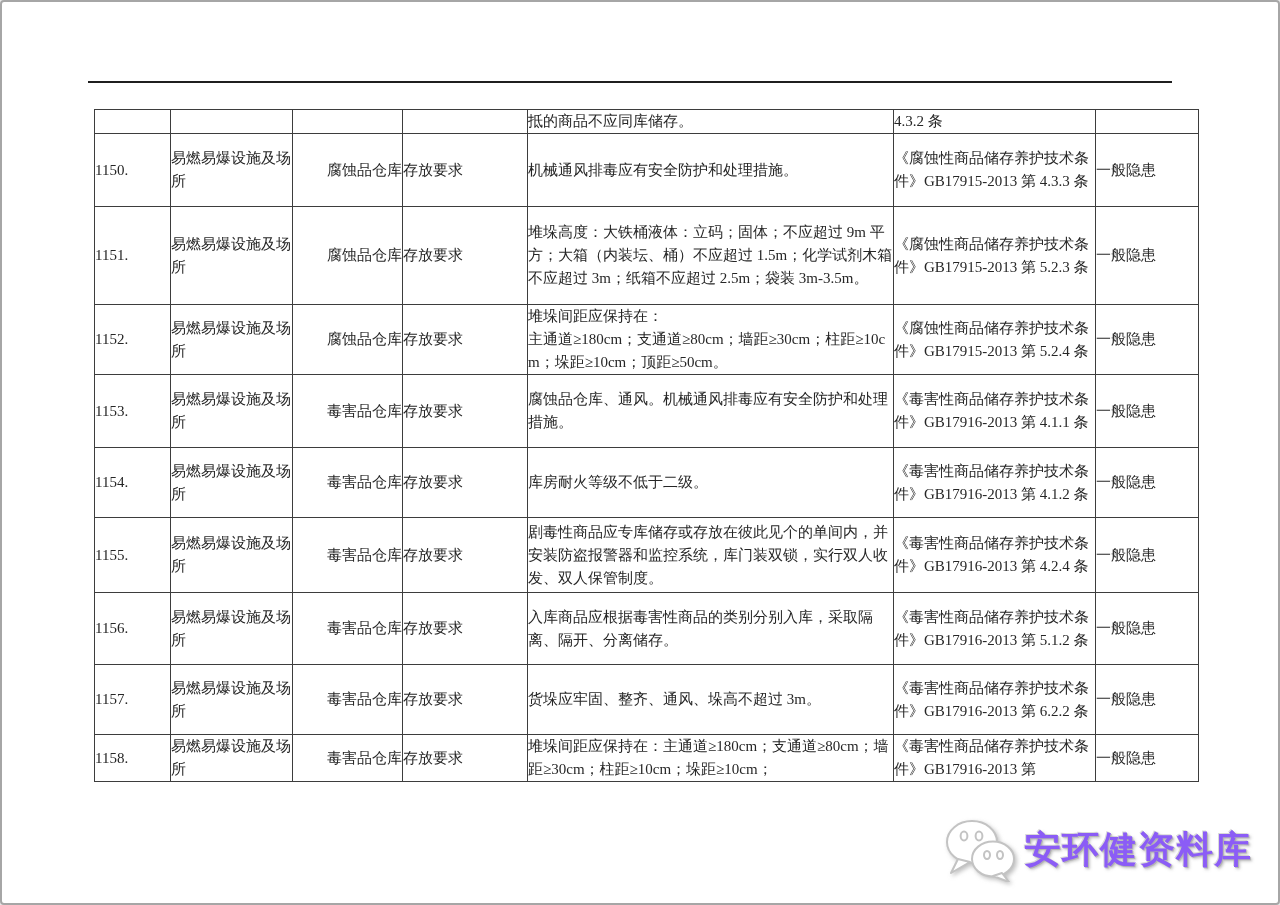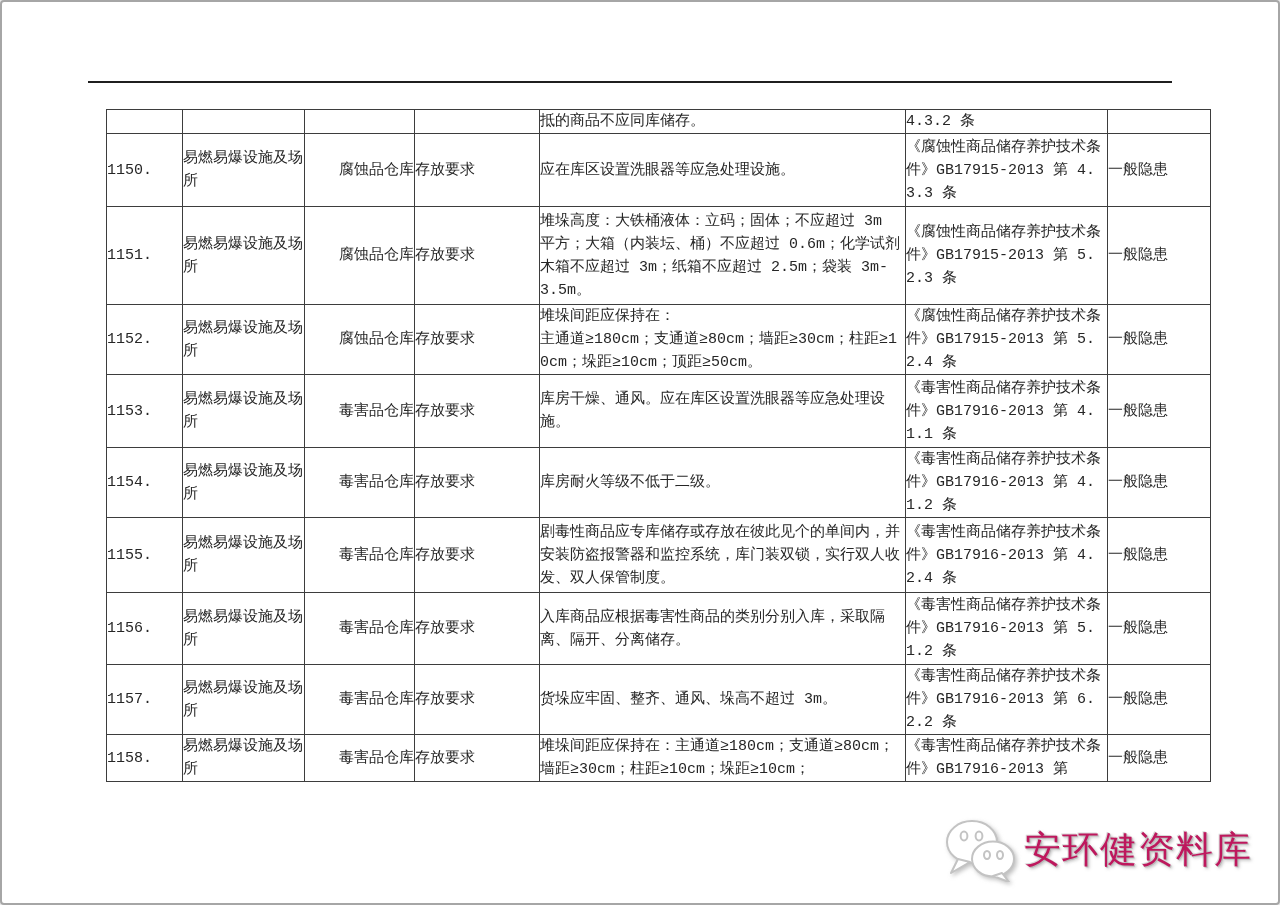--- a/index.html
+++ b/index.html
@@ -15,25 +15,24 @@
     color:#262626;
   }
   .top-rule{
     position:absolute;
     left:86px;top:79px;
     width:1084px;height:2px;
     background:#1f1f1f;
   }
   table.doc{
     position:absolute;
-    left:104px;top:107px;
+    left:92px;top:107px;
     width:1104px;
     border-collapse:collapse;
     table-layout:fixed;
-    font-family:Liberation Mono, monospace;
   }
   table.doc td{
     border:1px solid #3d3d3d;
     font-size:15px;
     line-height:23px;
     vertical-align:middle;
     overflow:hidden;
     padding:0;
     word-break:break-all;
   }
@@ -64,23 +63,23 @@
   .watermark{
     position:absolute;
     right:26px;top:816px;
     height:64px;
     display:flex;
     align-items:center;
     gap:6px;
   }
   .watermark .wm-text{
     font-size:37px;
-    font-weight:normal;
+    font-weight:bold;
     letter-spacing:1px;
-    color:#be185d;
+    color:#8b5cf6;
     text-shadow:
       -1px -1px 0 rgba(175,175,175,0.45),
        1px  1px 0 rgba(160,160,160,0.55),
        2px  2px 3px rgba(125,125,125,0.50);
     white-space:nowrap;
   }
   .wm-icon{
     filter:drop-shadow(2px 2px 2px rgba(130,130,130,0.5));
   }
 </style>
@@ -109,49 +108,49 @@
           <td class="c-type"></td>
           <td class="c-detail">抵的商品不应同库储存。</td>
           <td class="c-basis">4.3.2 条</td>
           <td class="c-level"></td>
         </tr>
         <tr>
           <td class="c-no">1150.</td>
           <td class="c-cat">易燃易爆设施及场所</td>
           <td class="c-place">腐蚀品仓库</td>
           <td class="c-type">存放要求</td>
-          <td class="c-detail">应在库区设置洗眼器等应急处理设施。</td>
+          <td class="c-detail">机械通风排毒应有安全防护和处理措施。</td>
           <td class="c-basis">《腐蚀性商品储存养护技术条件》GB17915-2013 第 4.3.3 条</td>
           <td class="c-level">一般隐患</td>
         </tr>
         <tr>
           <td class="c-no">1151.</td>
           <td class="c-cat">易燃易爆设施及场所</td>
           <td class="c-place">腐蚀品仓库</td>
           <td class="c-type">存放要求</td>
-          <td class="c-detail">堆垛高度：大铁桶液体：立码；固体；不应超过 3m 平方；大箱（内装坛、桶）不应超过 0.6m；化学试剂木箱不应超过 3m；纸箱不应超过 2.5m；袋装 3m-3.5m。</td>
+          <td class="c-detail">堆垛高度：大铁桶液体：立码；固体；不应超过 9m 平方；大箱（内装坛、桶）不应超过 1.5m；化学试剂木箱不应超过 3m；纸箱不应超过 2.5m；袋装 3m-3.5m。</td>
           <td class="c-basis">《腐蚀性商品储存养护技术条件》GB17915-2013 第 5.2.3 条</td>
           <td class="c-level">一般隐患</td>
         </tr>
         <tr>
           <td class="c-no">1152.</td>
           <td class="c-cat">易燃易爆设施及场所</td>
           <td class="c-place">腐蚀品仓库</td>
           <td class="c-type">存放要求</td>
           <td class="c-detail">堆垛间距应保持在：
 主通道≥180cm；支通道≥80cm；墙距≥30cm；柱距≥10cm；垛距≥10cm；顶距≥50cm。</td>
           <td class="c-basis">《腐蚀性商品储存养护技术条件》GB17915-2013 第 5.2.4 条</td>
           <td class="c-level">一般隐患</td>
         </tr>
         <tr>
           <td class="c-no">1153.</td>
           <td class="c-cat">易燃易爆设施及场所</td>
           <td class="c-place">毒害品仓库</td>
           <td class="c-type">存放要求</td>
-          <td class="c-detail">库房干燥、通风。应在库区设置洗眼器等应急处理设施。</td>
+          <td class="c-detail">腐蚀品仓库、通风。机械通风排毒应有安全防护和处理措施。</td>
           <td class="c-basis">《毒害性商品储存养护技术条件》GB17916-2013 第 4.1.1 条</td>
           <td class="c-level">一般隐患</td>
         </tr>
         <tr>
           <td class="c-no">1154.</td>
           <td class="c-cat">易燃易爆设施及场所</td>
           <td class="c-place">毒害品仓库</td>
           <td class="c-type">存放要求</td>
           <td class="c-detail">库房耐火等级不低于二级。</td>
           <td class="c-basis">《毒害性商品储存养护技术条件》GB17916-2013 第 4.1.2 条</td>

